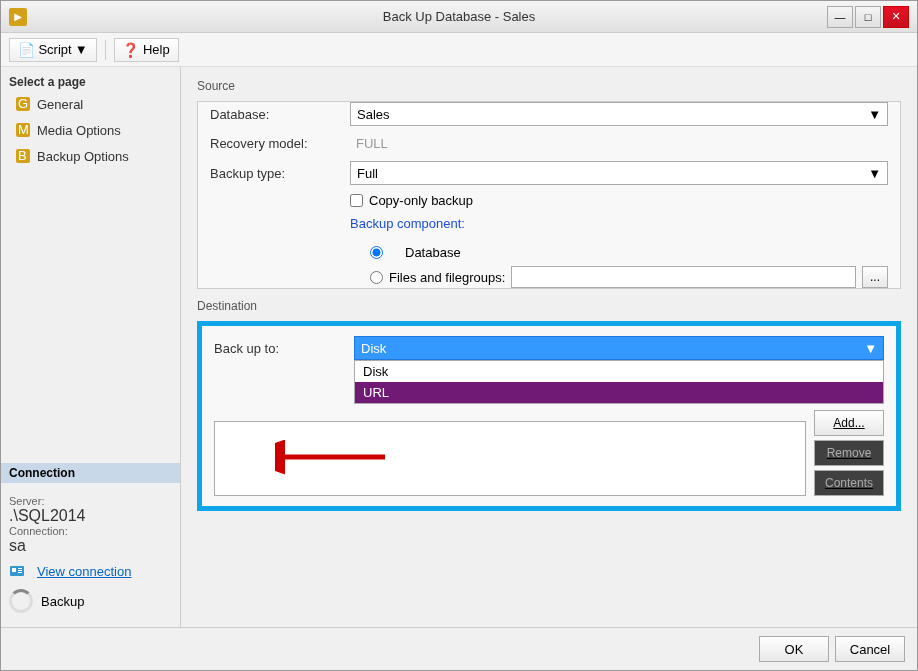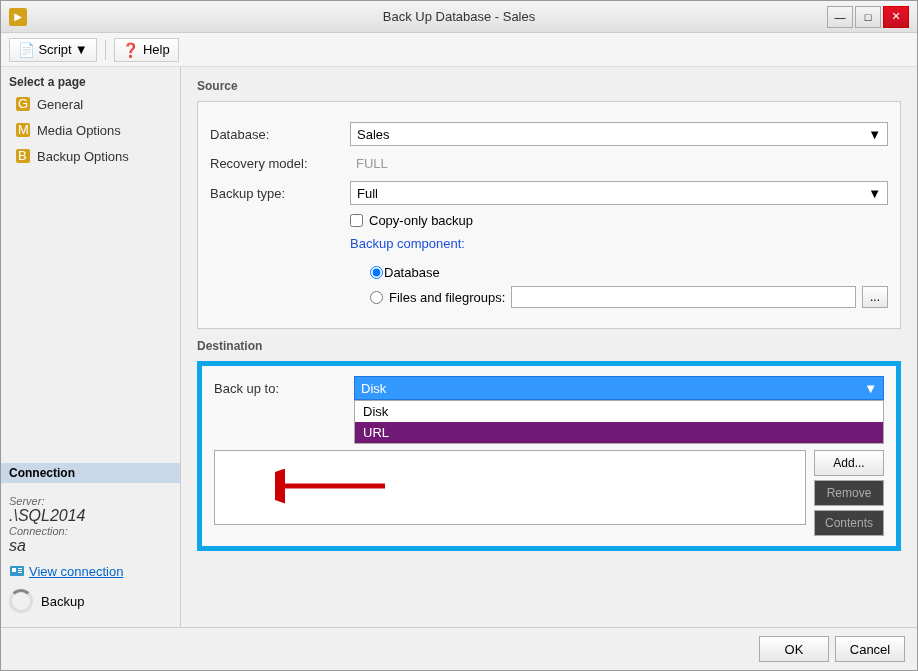--- a/index.html
+++ b/index.html
@@ -140,24 +140,24 @@
 
     .sidebar-section-header {
       background: #c8d8e8;
       padding: 3px 6px;
       font-weight: bold;
       font-size: 12px;
       margin: 4px -8px;
       padding-left: 8px;
     }
 
-    .connection-info { font-size: 12px; color: #333; padding: 4px 0; font-style: italic; }
+    .connection-info { font-size: 12px; color: #333; padding: 4px 0; }
     .connection-info .label { font-size: 11px; color: #666; }
     .connection-info .value { font-size: 16px; color: #333; }
-    .view-connection-link { color: #0066cc; text-decoration: underline; cursor: pointer; font-size: 12px; display: flex; align-items: center; gap: 4px; }
+    .view-connection-link { color: #0066cc; text-decoration: underline; cursor: pointer; font-size: 12px; display: flex; align-items: center; gap: 12px; }
 
     .progress-spinner {
       width: 24px;
       height: 24px;
       border-radius: 50%;
       border: 3px solid #ddd;
       border-top: 3px solid #888;
       display: inline-block;
     }
 
@@ -204,21 +204,21 @@
       display: flex;
       align-items: center;
       gap: 6px;
       margin-left: 140px;
       margin-bottom: 8px;
     }
 
     .radio-row {
       display: flex;
       align-items: center;
-      gap: 1px;
+      gap: 22px;
       margin-left: 160px;
       margin-bottom: 6px;
     }
 
     .fieldset-label {
       font-size: 13px;
       margin-left: 140px;
       margin-bottom: 14px;
       color: #1d4ed8;
     }
@@ -320,21 +320,21 @@
       color: white;
     }
 
     .select-wrapper {
       position: relative;
       flex: 1;
     }
 
     .source-section-title {
       font-size: 12px;
-      font-weight: bold;
+      font-weight: normal;
       color: #555;
       margin-bottom: 8px;
     }
   </style>
 </head>
 <body>
 
 <div class="window">
 
   <div class="title-bar">
@@ -422,21 +422,21 @@
       <div style="display:flex;align-items:center;gap:8px;padding:6px 0;">
         <div class="progress-spinner"></div>
         <span>Backup</span>
       </div>
     </div>
 
     <div class="content-area">
 
       <div style="margin-bottom:10px;">
         <div class="source-section-title">Source</div>
-        <div style="border:1px solid #ccc;padding:20px 12px;background:#f8f8f8;">
+        <div style="border:1px solid #ccc;padding:0 12px;background:#f8f8f8;">
 
           <div class="form-row">
             <div class="form-label">Database:</div>
             <div class="select-wrapper">
               <div class="form-control-select">
                 <span>Sales</span>
                 <span>▼</span>
               </div>
             </div>
           </div>
@@ -494,21 +494,21 @@
                 <div class="dropdown-item">
                   <span>Disk</span>
                 </div>
                 <div class="dropdown-item selected">
                   <span>URL</span>
                 </div>
               </div>
             </div>
           </div>
 
-          <div style="display:flex;margin-top:50px;align-items:flex-start;position:relative;">
+          <div style="display:flex;margin-top:50px;align-items:flex-end;position:relative;text-decoration:underline;">
             <div class="backup-list-area" style="min-height:75px;position:relative;">
 
               <svg width="120" height="60" viewBox="0 0 120 60" style="position:absolute;left:60px;top:5px;">
                 <defs>
                   <marker id="arrowhead" markerWidth="10" markerHeight="7" refX="0" refY="3.5" orient="auto">
                     <polygon points="0 0, 10 3.5, 0 7" fill="#cc0000"></polygon>
                   </marker>
                 </defs>
                 <line x1="110" y1="30" x2="10" y2="30" stroke="#cc0000" stroke-width="5" marker-end="url(#arrowhead)"></line>
               </svg>

